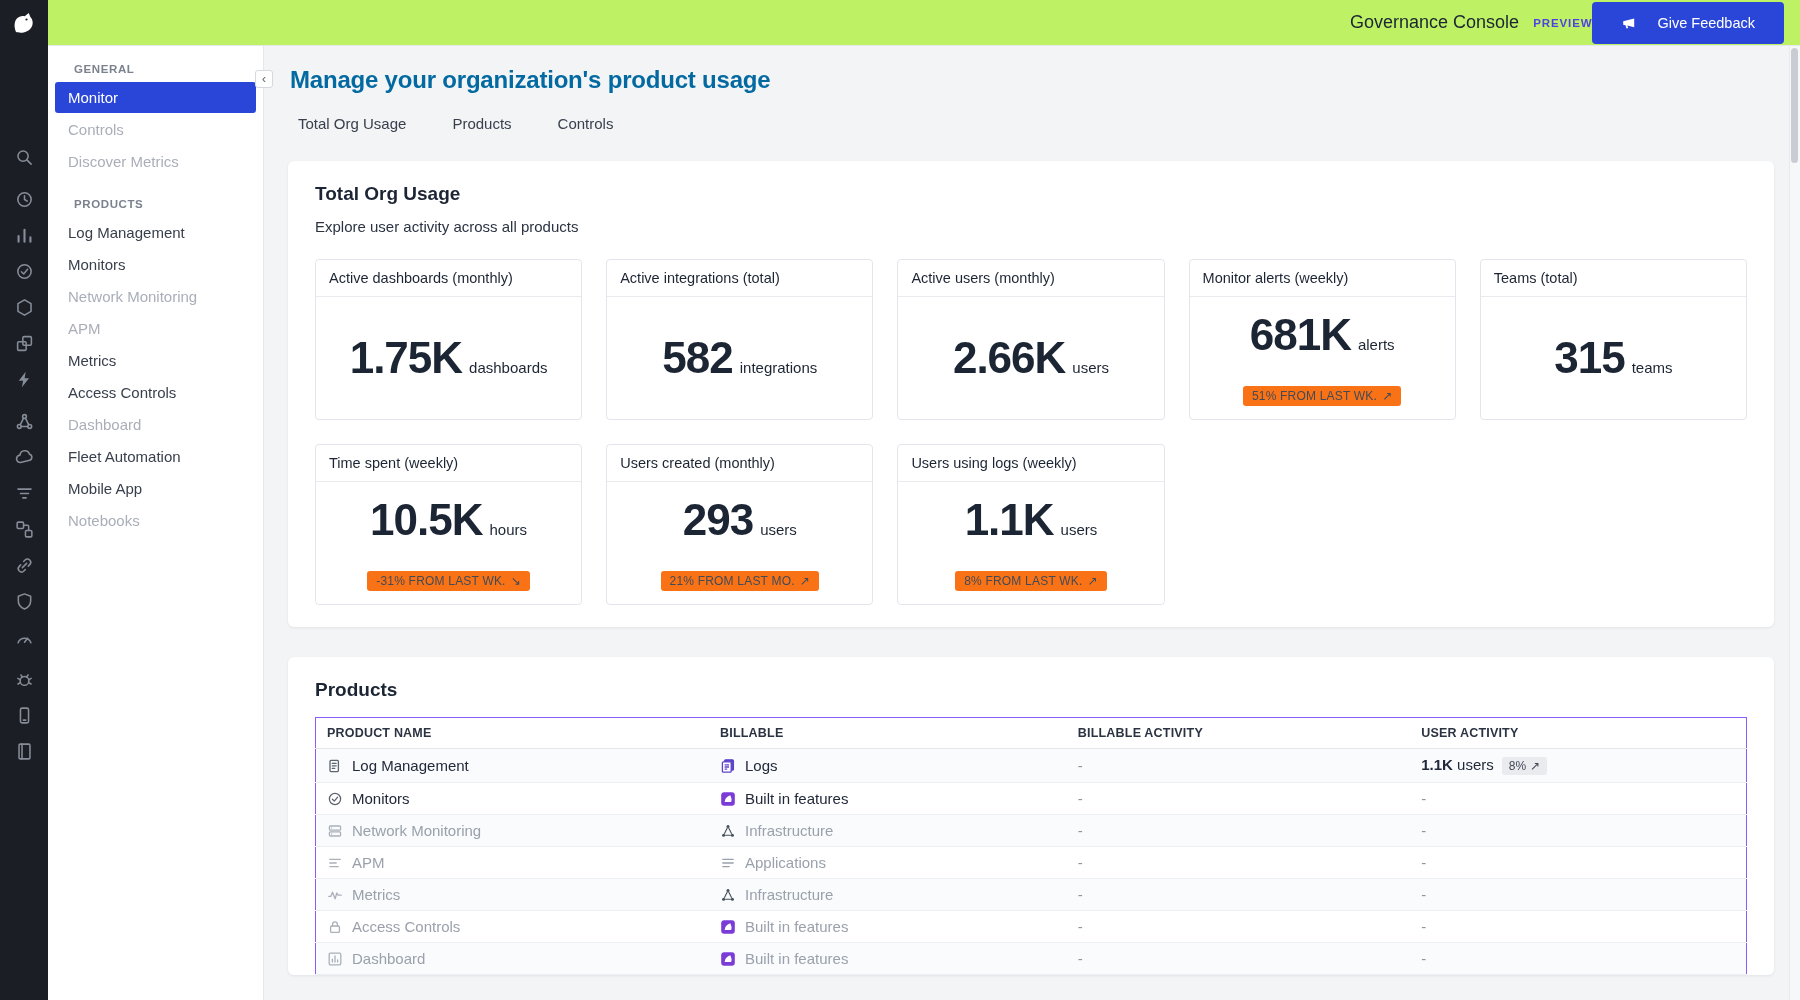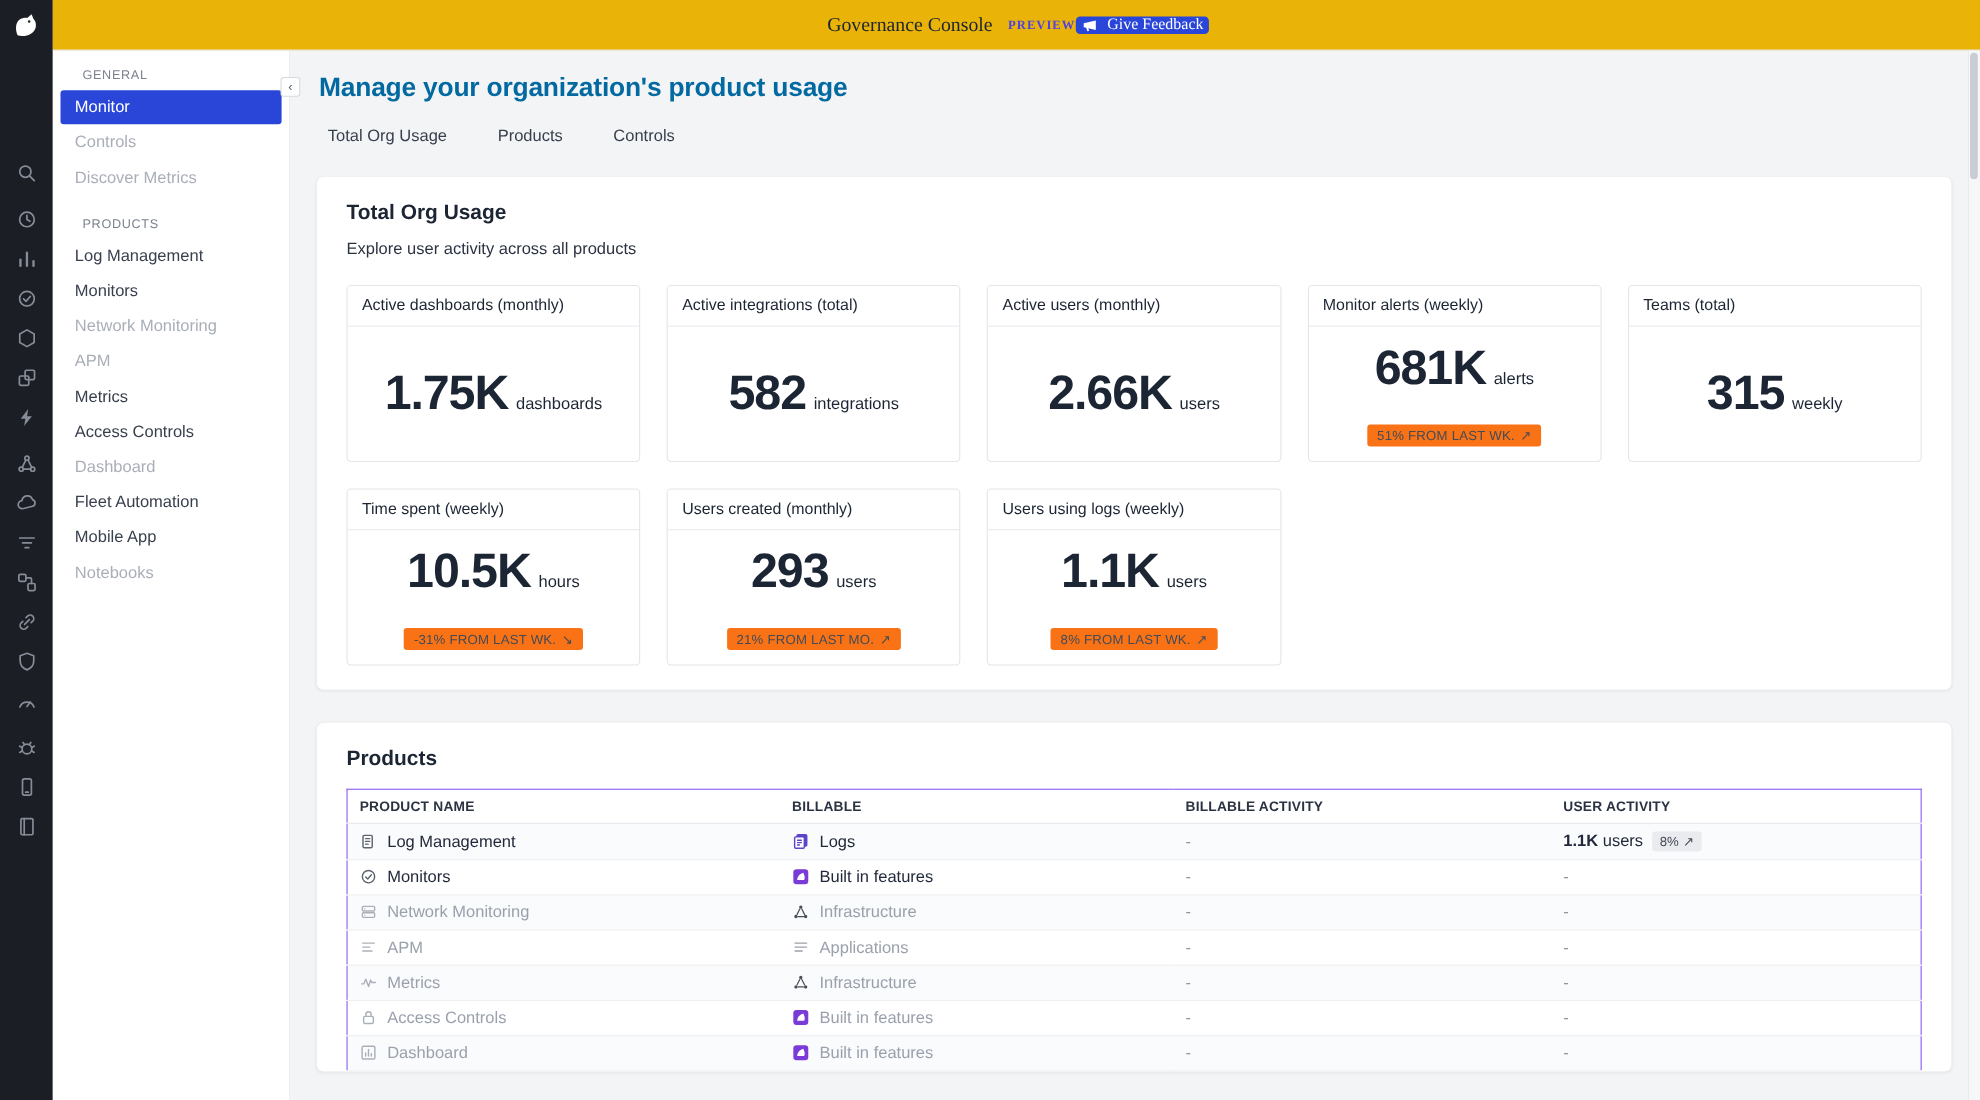--- a/index.html
+++ b/index.html
@@ -16,35 +16,35 @@
           display:flex; flex-direction:column; align-items:center; }
   .rail-logo { height:46px; width:100%; display:flex; align-items:center; justify-content:center; cursor:pointer; }
   .rail-logo svg { width:30px; height:30px; }
   .rail-group { display:flex; flex-direction:column; gap:13px; margin-bottom:19px; }
   .rail-group:first-of-type { margin-top:100px; }
   .rail-icon { width:23px; height:23px; color:#868d98; display:flex; align-items:center; justify-content:center; cursor:pointer; }
   .rail-icon svg { width:19px; height:19px; }
 
   
   .shell { flex:1; display:flex; flex-direction:column; min-width:0; }
-  .topbar { height:46px; background:#eab308; border-bottom:1px solid #e4e7ec; flex-shrink:0;
-            display:flex; align-items:center; justify-content:center; padding:0 16px 0 19px;font-family:Liberation Serif, serif; }
+  .topbar { height:46px; background:#bef264; border-bottom:1px solid #e4e7ec; flex-shrink:0;
+            display:flex; align-items:center; justify-content:flex-end; padding:0 16px 0 19px; }
   .topbar-left { display:flex; align-items:center; gap:14px; }
   .app-title { font-size:18px; font-weight:500; color:#1c2533; }
   .preview-badge { font-size:11.5px; font-weight:700; letter-spacing:.9px; color:var(--preview,#4f42e0); }
   .feedback-btn { background:var(--accent,#2a46d8); color:#fff; border:none; border-radius:4px;
-                  height:16px; padding:0 5px; font-size:14.5px; font-weight:500;
-                  display:flex; align-items:center; gap:8px; cursor:pointer; font-family:inherit; }
+                  height:42px; padding:0 29px; font-size:14.5px; font-weight:500;
+                  display:flex; align-items:center; gap:20px; cursor:pointer; font-family:inherit; }
   .feedback-btn svg { width:16px; height:16px; }
 
   .content-row { flex:1; display:flex; position:relative; min-height:0; }
 
   
   .sidebar { width:216px; background:#fff; border-right:1px solid #e4e7ec; flex-shrink:0; padding-top:12px; }
-  .side-label { font-size:11.5px; font-weight:400; color:#7b828e; letter-spacing:.6px; padding:5px 27px 6px; }
+  .side-label { font-size:11.5px; font-weight:700; color:#7b828e; letter-spacing:.6px; padding:5px 2px 6px;margin-left:24px; }
   .side-label + .side-label, .side-item + .side-label { margin-top:16px; }
   .side-item { margin:1px 7px; padding:7px 13px; font-size:15px; color:#39404d; border-radius:3px; cursor:pointer; white-space:nowrap; }
   .side-item.disabled { color:#a9aeb8; cursor:default; }
   .side-item.active { background:var(--accent,#2a46d8); color:#fff; font-weight:500; }
 
   .collapse-btn { position:absolute; left:207px; top:24px; width:18px; height:18px; z-index:5;
                   background:#fff; border:1px solid #d5d9de; border-radius:3px; cursor:pointer;
                   display:flex; align-items:center; justify-content:center; padding:0;
                   color:#5a6270; font-size:12px; line-height:1; font-family:inherit; }
   .collapse-btn::before { content:"\2039"; }
@@ -299,21 +299,21 @@
                     <span class="stat-unit">alerts</span>
                   </div>
                   <div class="stat-badge">51% FROM LAST WK. <span class="arrow">↗</span></div>
                 </div>
               </div>
               <div class="stat-card">
                 <div class="stat-head">Teams (total)</div>
                 <div class="stat-body">
                   <div class="stat-num-row">
                     <span class="stat-num">315</span>
-                    <span class="stat-unit">weekly</span>
+                    <span class="stat-unit">teams</span>
                   </div>
                 </div>
               </div>
               <div class="stat-card">
                 <div class="stat-head">Time spent (weekly)</div>
                 <div class="stat-body">
                   <div class="stat-num-row">
                     <span class="stat-num">10.5K</span>
                     <span class="stat-unit">hours</span>
                   </div>

